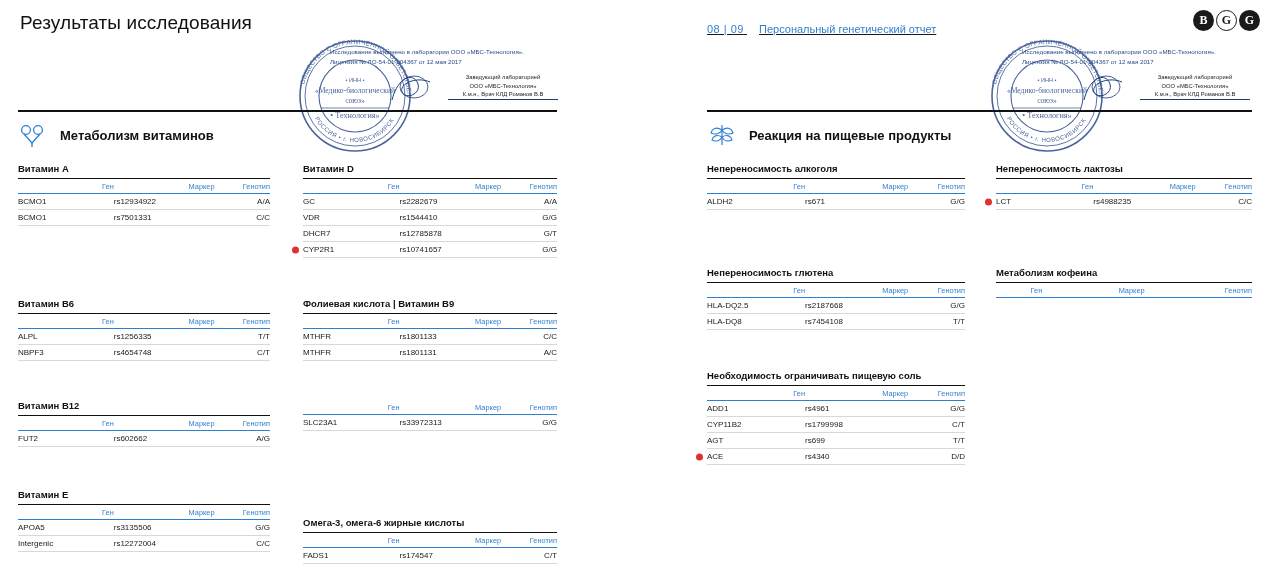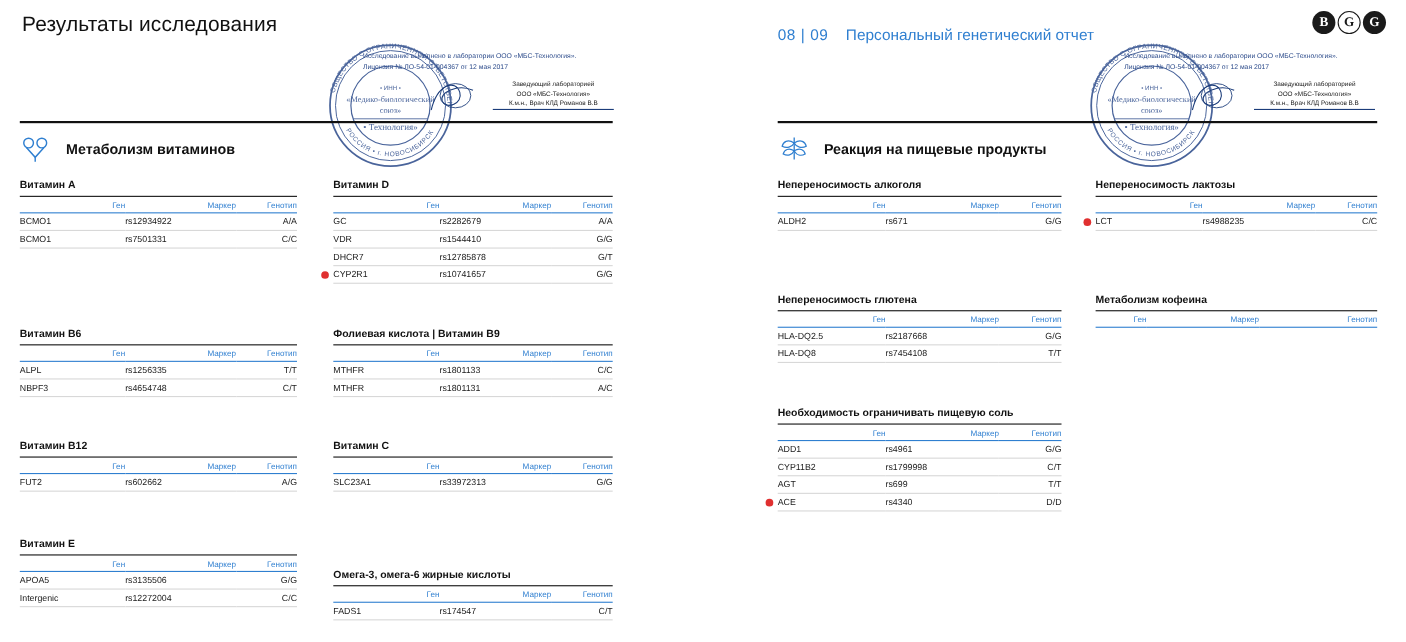--- a/index.html
+++ b/index.html
@@ -33,22 +33,23 @@
     position: absolute;
     left: 20px; top: 12px;
     font-size: 19px;
     font-weight: 400;
     color: #111;
     letter-spacing: 0.1px;
   }
   .page-head {
     position: absolute;
     left: 707px; top: 23px;
-    font-size: 14px;
+    font-size: 11px;
     white-space: nowrap;
+    text-decoration: underline;
   }
   .page-num { color: #2f7fd0; letter-spacing: 0.5px; }
   .page-head-label { color: #2f7fd0; margin-left: 12px; }
 
   
   .logo {
     position: absolute;
     right: 18px; top: 10px;
     display: flex;
     align-items: center;
@@ -367,21 +368,20 @@
         <tr>
           <td class="gene">MTHFR</td>
           <td class="marker">rs1801131</td>
           <td class="r">A/C</td>
         </tr>
       </tbody>
         </table>
     </div>
 
     <div class="block" style="left:303px; top:400px; width:254px;">
-      <div class="block-title">Витамин C</div>
       <table class="gt">
         <tbody>
             <tr>
           <th class="gene">Ген</th>
           <th class="marker">Маркер</th>
           <th class="r">Генотип</th>
         </tr>
         <tr>
           <td class="gene">SLC23A1</td>
           <td class="marker">rs33972313</td>

